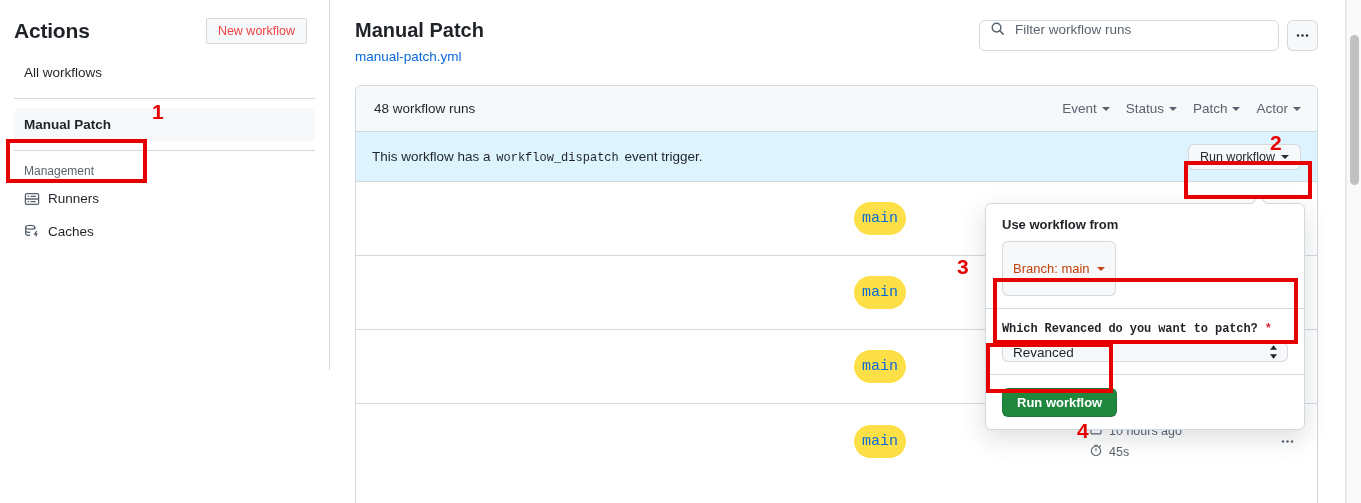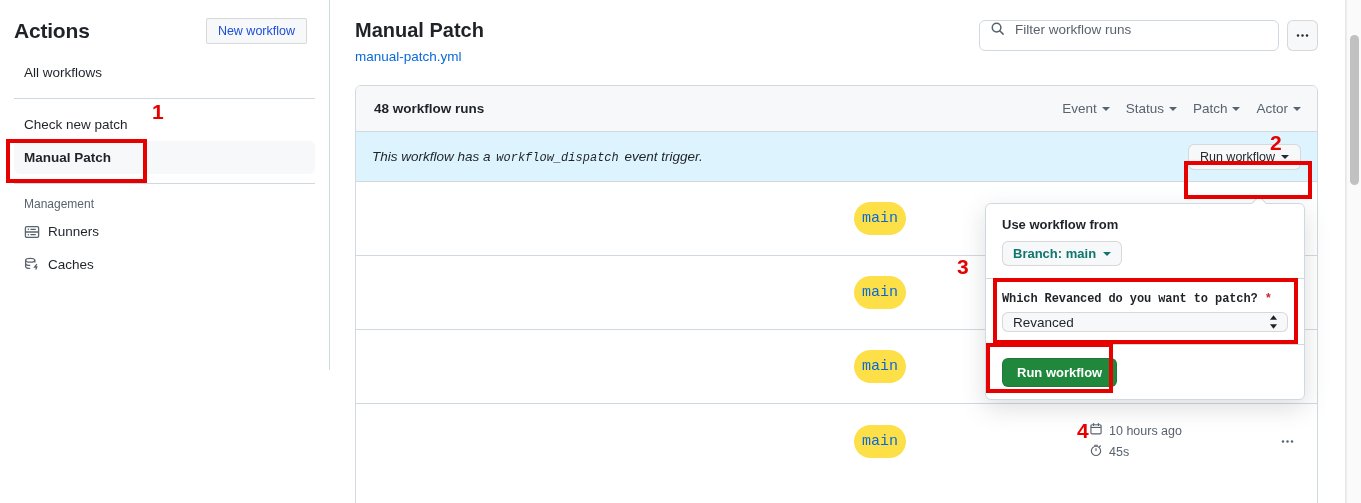--- a/index.html
+++ b/index.html
@@ -30,21 +30,21 @@
   }
   .sidebar-head {
     display: flex; align-items: center; justify-content: space-between;
     padding: 18px 22px 12px 14px;
   }
   .sidebar-title {
     font-size: 21px; font-weight: 700; letter-spacing: -0.2px; color: #1f2328;
   }
   .new-workflow-btn {
     font-family: "Liberation Sans", sans-serif;
-    font-size: 12.5px; font-weight: 500; color: #1d4ed8;
+    font-size: 12.5px; font-weight: 500; color: #ef4444;
     background: #f6f8fa; border: 1px solid rgba(31,35,40,0.15);
     border-radius: 2px; padding: 5px 11px; cursor: pointer;
     white-space: nowrap;
   }
   .nav-list { padding: 0 14px; }
   .nav-item {
     position: relative;
     display: block;
     font-size: 13.5px;
     color: #1f2328;
@@ -113,35 +113,35 @@
     margin: 18px 22px 0 24px;
     border: 1px solid #d1d9e0; border-radius: 6px;
     overflow: hidden; background: #ffffff;
     height: 620px;
   }
   .runs-header {
     display: flex; align-items: center; justify-content: space-between;
     background: #f6f8fa; border-bottom: 1px solid #d1d9e0;
     height: 46px; padding: 0 16px 0 18px;
   }
-  .runs-count { font-size: 13.5px; font-weight: 700; color: #1f2328; }
+  .runs-count { font-size: 13.5px; font-weight: 400; color: #1f2328; }
   .runs-filters { display: flex; align-items: center; gap: 16px; }
   .filter-drop {
     font-size: 13.5px; color: #59636e; cursor: pointer;
     display: inline-flex; align-items: center; gap: 5px;
   }
   .caret { width: 0; height: 0; border-left: 4px solid transparent;
            border-right: 4px solid transparent; border-top: 4px solid currentColor; }
 
   .dispatch-banner {
     display: flex; align-items: center; justify-content: space-between;
     background: #ddf4ff; border-bottom: 1px solid #d1d9e0;
     height: 50px; padding: 0 16px 0 16px;
   }
-  .dispatch-text { font-size: 13.5px; color: #1f2328; font-style: italic; }
+  .dispatch-text { font-size: 13.5px; color: #1f2328; }
   .dispatch-text code {
     font-family: "Liberation Mono", monospace;
     font-size: 12px; background: transparent; color: #1f2328;
     padding: 0 2px;
   }
   .run-workflow-btn {
     font-family: "Liberation Sans", sans-serif;
     font-size: 12.5px; font-weight: 500; color: #24292f;
     background: #f6f8fa; border: 1px solid rgba(31,35,40,0.15);
     border-radius: 6px; padding: 5px 11px; cursor: pointer;
@@ -189,24 +189,24 @@
     content: ""; position: absolute; left: 1px; top: 2px;
     width: 11px; height: 11px; background: #ffffff;
     border-left: 1px solid #d1d9e0; border-top: 1px solid #d1d9e0;
     transform: rotate(45deg);
   }
   .pop-section { padding: 13px 16px 12px 16px; border-bottom: 1px solid #d1d9e0; }
   .pop-section:last-child { border-bottom: none; }
   .pop-label { font-size: 13px; font-weight: 600; color: #1f2328; margin-bottom: 9px; }
   .branch-select-btn {
     font-family: "Liberation Sans", sans-serif;
-    font-size: 13px; color: #0f766e;
+    font-size: 13px; color: #c2410c;
     background: #f6f8fa; border: 1px solid rgba(31,35,40,0.15);
-    border-radius: 6px; padding: 4px 10px; cursor: pointer;
-    display: inline-flex; align-items: center; gap: 7px; font-weight: bold;
+    border-radius: 6px; padding: 19px 10px; cursor: pointer;
+    display: inline-flex; align-items: center; gap: 7px;
   }
   .field-label {
     font-family: "Liberation Mono", monospace;
     font-size: 12px; font-weight: 700; color: #1f2328;
     margin-bottom: 6px; letter-spacing: -0.1px;
   }
   .req-star { color: #cf222e; font-weight: 700; }
   .select-wrap { position: relative; }
   .fake-select {
     width: 100%; height: 20px;
@@ -269,23 +269,20 @@
 
     <div class="nav-list">
       <div class="nav-item">
         <span>All workflows</span>
       </div>
     </div>
 
     <div class="nav-divider"></div>
 
     <div class="nav-list">
-      <div class="nav-item">
-        <span>Check new patch</span>
-      </div>
       <div class="nav-item selected">
         <span>Manual Patch</span>
       </div>
     </div>
 
     <div class="nav-divider"></div>
 
     <div class="nav-section-label">Management</div>
 
     <div class="nav-list">

